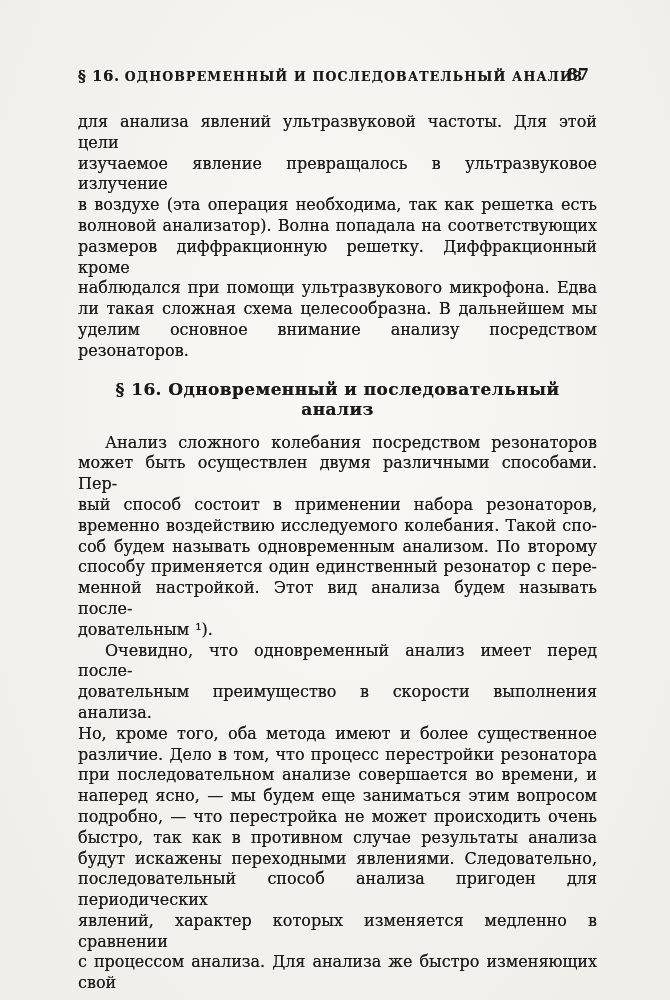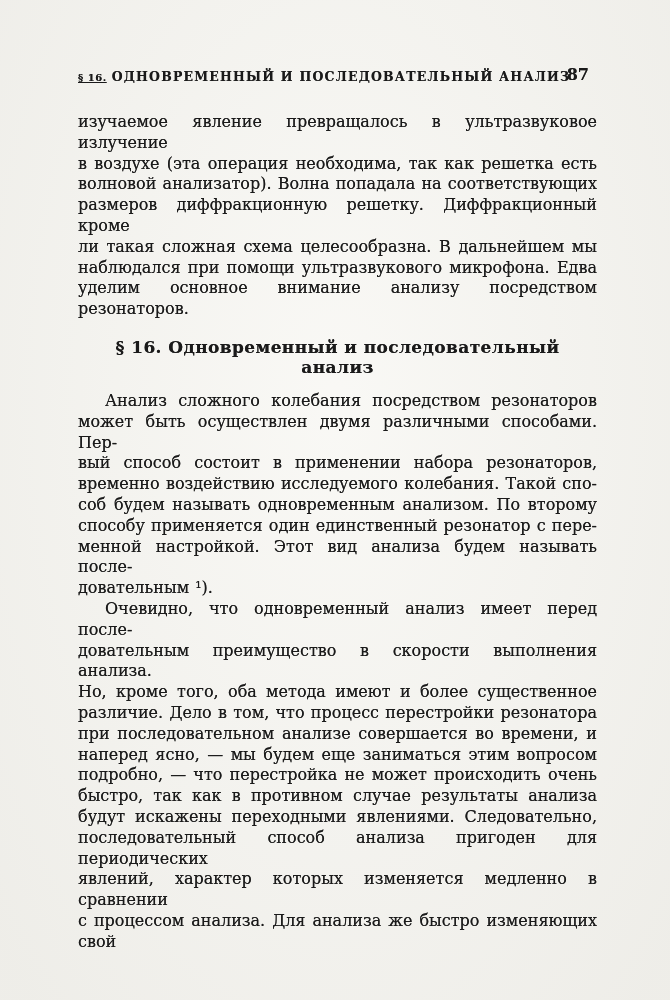--- a/index.html
+++ b/index.html
@@ -31,25 +31,24 @@
     white-space: nowrap;
   }
   .rh-center {
     position: absolute;
     left: 0;
     right: 44px;
     text-align: center;
     top: 0;
   }
   .rh-section {
-    font-size: 10px;
+    font-size: 15px;
     font-weight: bold;
     letter-spacing: 0.5px;
     text-shadow: 0 0 0.5px rgba(20,20,20,0.65);
-    text-decoration: underline;
   }
   .rh-title {
     font-size: 12.5px;
     font-weight: bold;
     letter-spacing: 1.2px;
     text-shadow: 0 0 0.5px rgba(20,20,20,0.65);
   }
   .rh-page {
     position: absolute;
     right: 8px;
@@ -92,26 +91,27 @@
 
     <div class="running-header">
       <div class="rh-center">
         <span class="rh-section">§ 16.</span>
         <span class="rh-title">ОДНОВРЕМЕННЫЙ И ПОСЛЕДОВАТЕЛЬНЫЙ АНАЛИЗ</span>
       </div>
       <span class="rh-page">87</span>
     </div>
 
     <div class="paragraph">
+        <div class="line">для анализа явлений ультразвуковой частоты. Для этой цели</div>
         <div class="line">изучаемое явление превращалось в ультразвуковое излучение</div>
         <div class="line">в воздухе (эта операция необходима, так как решетка есть</div>
         <div class="line">волновой анализатор). Волна попадала на соответствующих</div>
         <div class="line">размеров диффракционную решетку. Диффракционный кроме</div>
+        <div class="line">наблюдался при помощи ультразвукового микрофона. Едва</div>
         <div class="line">ли такая сложная схема целесообразна. В дальнейшем мы</div>
-        <div class="line">наблюдался при помощи ультразвукового микрофона. Едва</div>
         <div class="line last">уделим основное внимание анализу посредством резонаторов.</div>
       </div>
 
     <div class="section-heading">§ 16. Одновременный и последовательный анализ</div>
 
     <div class="paragraph indent-first">
         <div class="line">Анализ сложного колебания посредством резонаторов</div>
         <div class="line">может быть осуществлен двумя различными способами. Пер-</div>
         <div class="line">вый способ состоит в применении набора резонаторов,</div>
         <div class="line">временно воздействию исследуемого колебания. Такой спо-</div>

